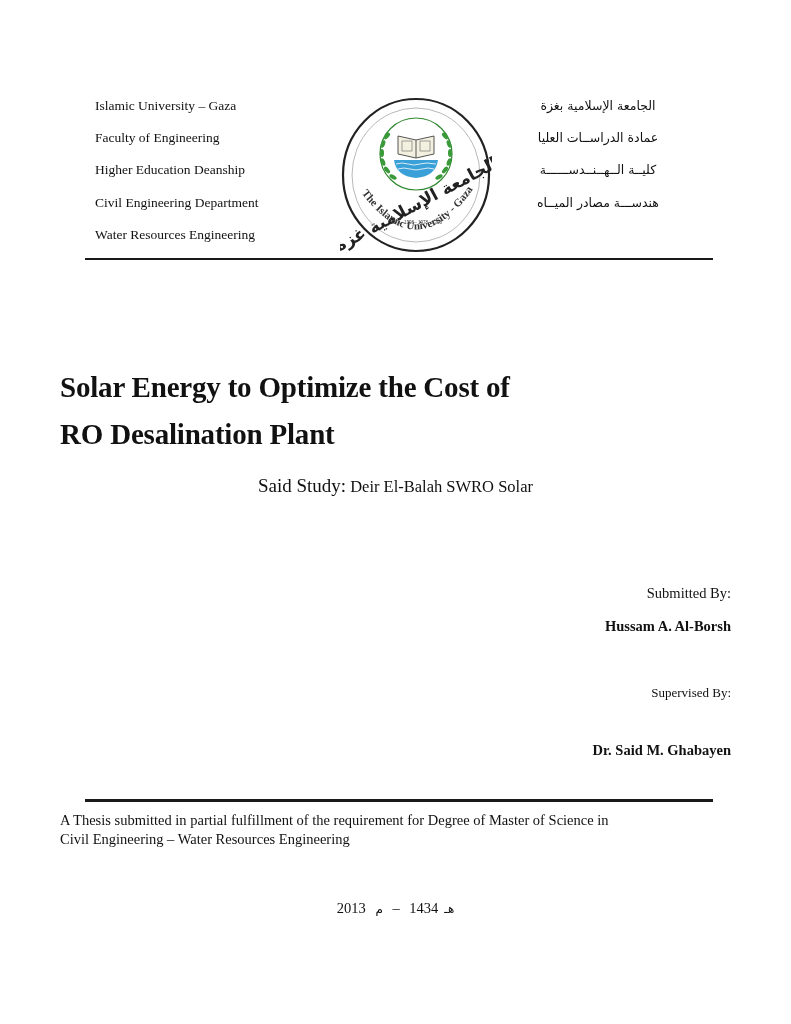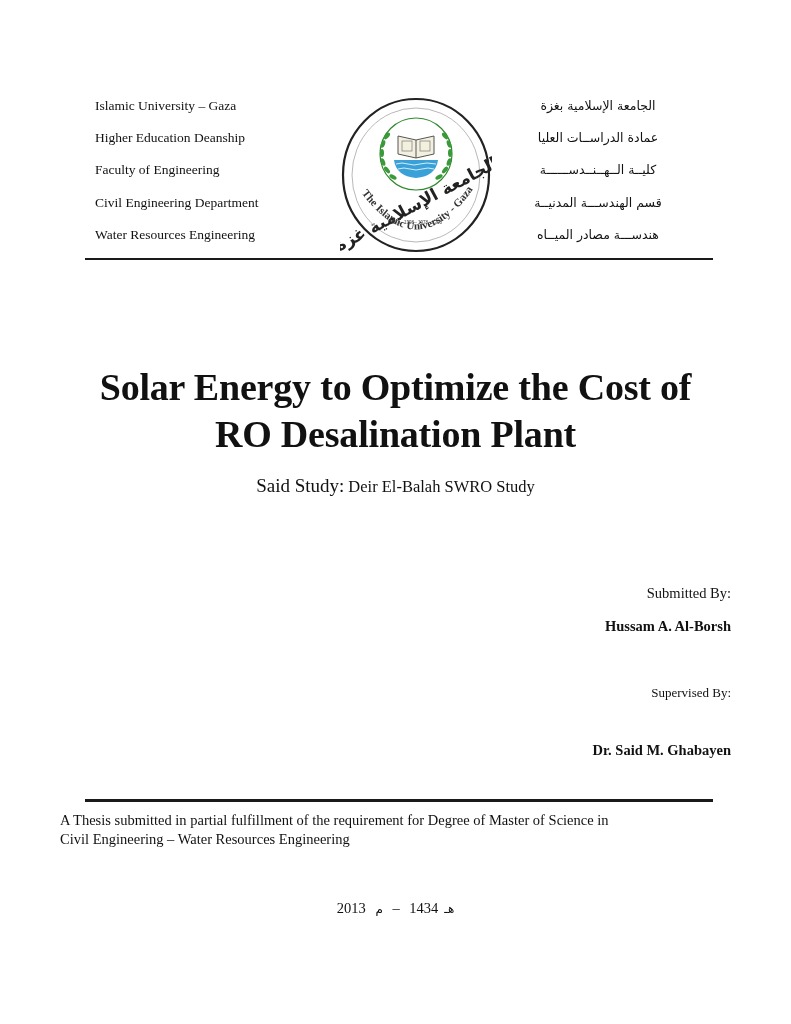--- a/index.html
+++ b/index.html
@@ -55,23 +55,23 @@
       top: 258px;
       width: 628px;
       height: 2px;
       background: #1a1a1a;
     }
     .title {
       position: absolute;
       left: 60px;
       top: 364px;
       width: 671px;
-      text-align: center;
+      text-align: left;
       font-weight: bold;
-      font-size: 38px;
+      font-size: 29px;
       line-height: 47px;
       letter-spacing: -0.2px;
     }
     .case-study {
       position: absolute;
       left: 60px;
       top: 475px;
       width: 671px;
       text-align: center;
       white-space: nowrap;
@@ -120,22 +120,22 @@
       white-space: nowrap;
     }
     .date-line span { margin: 0 3px; }
     .date-line .ar { font-family: "DejaVu Sans", sans-serif; font-size: 12px; }
   </style>
 </head>
 <body>
 
 <div class="header-left">
   <div class="line">Islamic University – Gaza</div>
+  <div class="line">Faculty of Engineering</div>
   <div class="line">Higher Education Deanship</div>
-  <div class="line">Faculty of Engineering</div>
   <div class="line">Civil Engineering Department</div>
   <div class="line">Water Resources Engineering</div>
 </div>
 
 <div class="logo">
   <svg width="152" height="158" viewBox="0 0 152 158" xmlns="http://www.w3.org/2000/svg">
     <ellipse cx="76" cy="79" rx="73" ry="76" fill="#ffffff" stroke="#222" stroke-width="2.2"></ellipse>
     <ellipse cx="76" cy="79" rx="64" ry="67" fill="none" stroke="#888" stroke-width="0.6"></ellipse>
     <circle cx="76" cy="58" r="36" fill="#ffffff" stroke="#2f8a2f" stroke-width="1.2"></circle>
 
@@ -170,34 +170,33 @@
       <textPath href="#sealArc" startOffset="4%">The Islamic University - Gaza</textPath>
     </text>
     <text x="76" y="128" text-anchor="middle" font-family="Liberation Sans, sans-serif" font-size="4.5" fill="#444">1978 - 1398 - 1978 - 1398</text>
   </svg>
 </div>
 
 <div class="header-right">
   <div class="line">الجامعة الإسلامية بغزة</div>
   <div class="line">عمادة الدراســات العليا</div>
   <div class="line">كليــة الــهــنــدســــــة</div>
-  <div class="line">قسم الهندســـة المدنيــة</div>
   <div class="line">هندســـة مصادر الميــاه</div>
 </div>
 
 <div class="rule-top"></div>
 
 <div class="title">
   <div>Solar Energy to Optimize the Cost of</div>
   <div>RO Desalination Plant</div>
 </div>
 
 <div class="case-study">
   <span class="label">Said Study:</span>
-  <span class="value">Deir El-Balah SWRO Study</span>
+  <span class="value">Deir El-Balah SWRO Solar</span>
 </div>
 
 <div class="center-block submitted-label">Submitted By:</div>
 <div class="center-block author-name">Hussam A. Al-Borsh</div>
 <div class="center-block supervised-label">Supervised By:</div>
 <div class="center-block supervisor-name">Dr. Said M. Ghabayen</div>
 
 <div class="rule-bottom"></div>
 
 <div class="degree-text">

